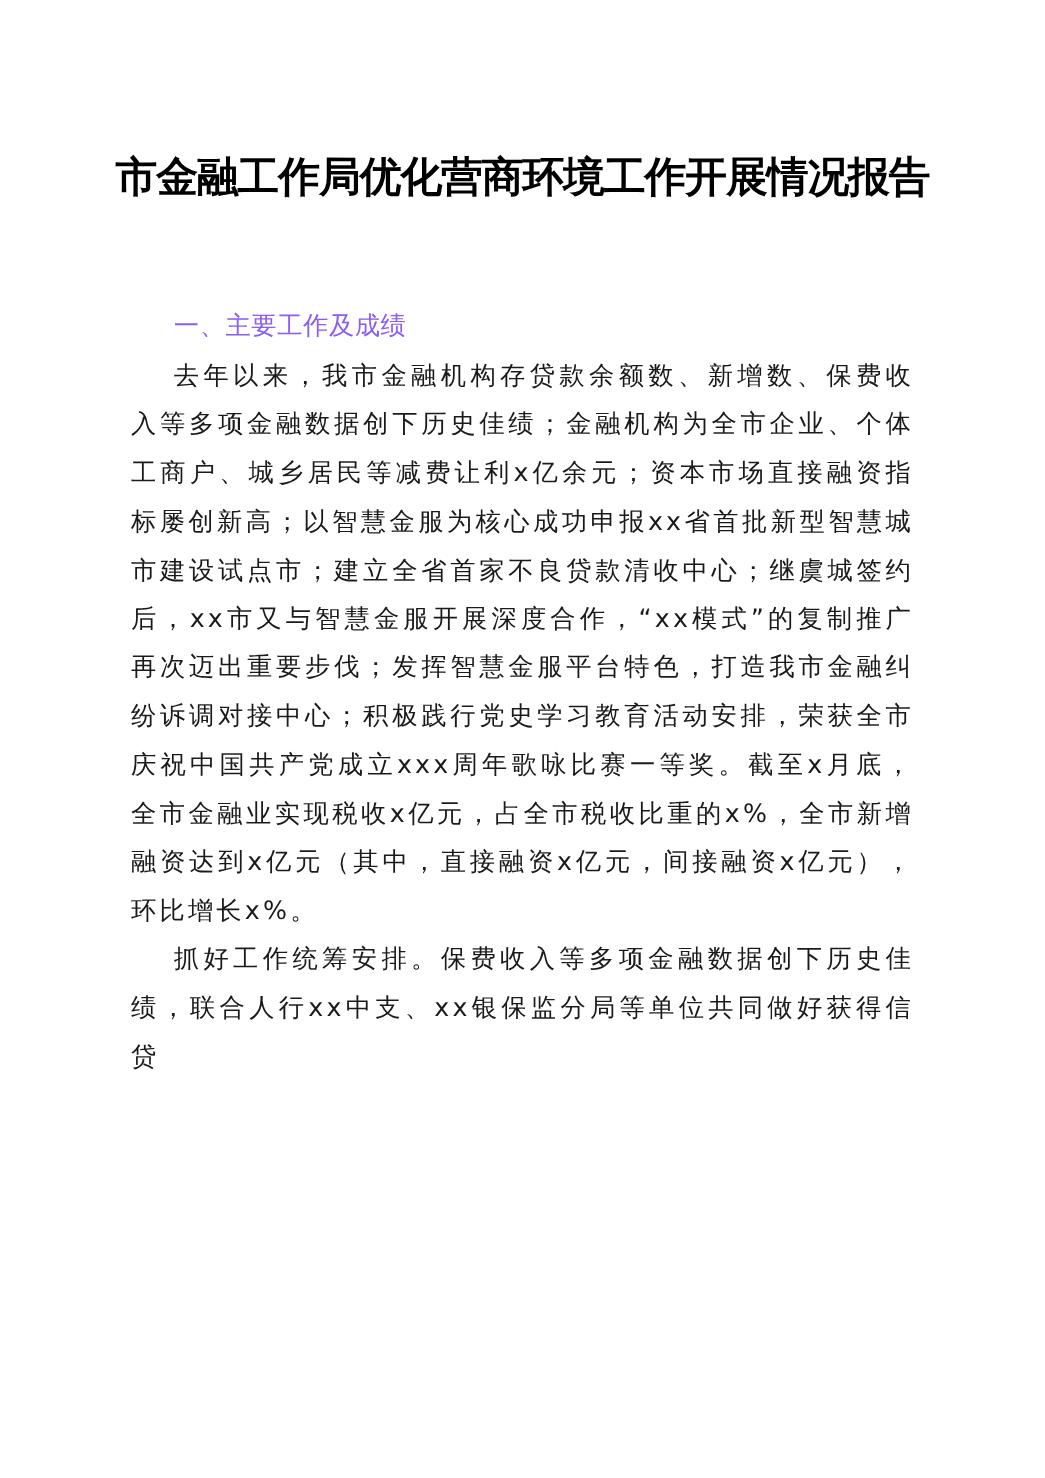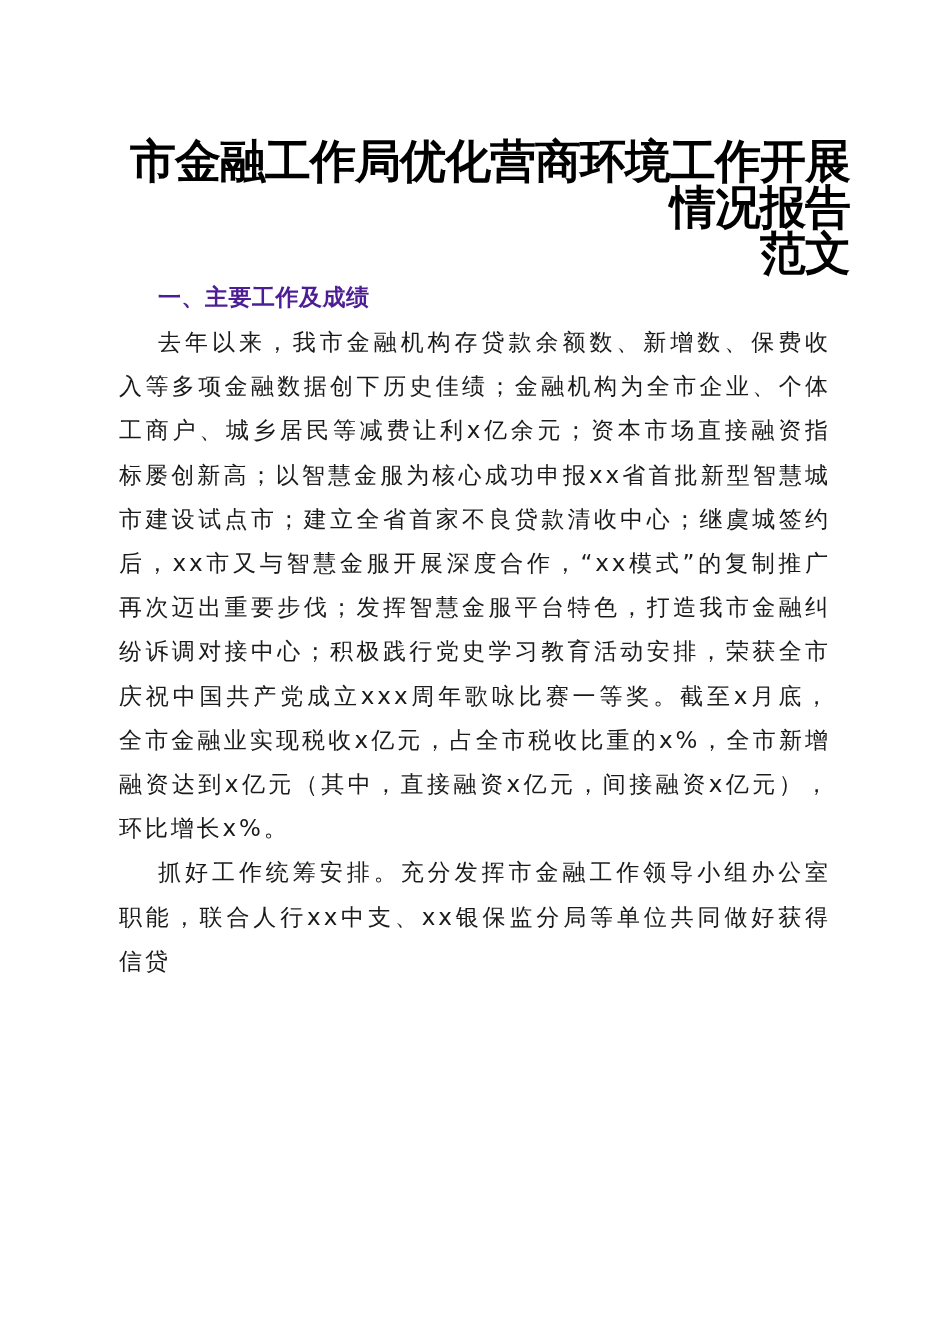--- a/index.html
+++ b/index.html
@@ -19,24 +19,24 @@
       left: 0; top: 0;
       width: 950px;
       height: 1344px;
       background: #ffffff;
     }
     .title {
       position: absolute;
       left: 100px;
       width: 750px;
       top: 138px;
-      text-align: right;
+      text-align: center;
       font-family: "DejaVu Serif", "Liberation Serif", serif;
       font-weight: bold;
-      font-size: 46px;
+      font-size: 38px;
       line-height: 46px;
       letter-spacing: -1px;
       color: #000;
     }
     .body {
       position: absolute;
       left: 119px;
       top: 275px;
       width: 712px;
       font-family: "DejaVu Sans", "Liberation Sans", sans-serif;
@@ -48,34 +48,33 @@
       margin: 0;
       text-indent: 39px;
       text-align: justify;
       text-align-last: left;
       letter-spacing: 2.9px;
     }
     .heading {
       margin: 0;
       text-indent: 39px;
       font-family: "DejaVu Sans", "Liberation Sans", sans-serif;
-      font-weight: bold;
+      font-weight: normal;
       font-size: 23px;
       line-height: 45px;
       letter-spacing: 0.5px;
-      color: #4c1d95;
+      color: #8b5cf6;
     }
   </style>
 </head>
 <body>
 
 <div class="page">
   <div class="title">
     <div>市金融工作局优化营商环境工作开展情况报告</div>
-    <div>范文</div>
   </div>
 
   <div class="body">
     <p class="heading">一、主要工作及成绩</p>
     <p class="para">去年以来，我市金融机构存贷款余额数、新增数、保费收入等多项金融数据创下历史佳绩；金融机构为全市企业、个体工商户、城乡居民等减费让利x亿余元；资本市场直接融资指标屡创新高；以智慧金服为核心成功申报xx省首批新型智慧城市建设试点市；建立全省首家不良贷款清收中心；继虞城签约后，xx市又与智慧金服开展深度合作，“xx模式”的复制推广再次迈出重要步伐；发挥智慧金服平台特色，打造我市金融纠纷诉调对接中心；积极践行党史学习教育活动安排，荣获全市庆祝中国共产党成立xxx周年歌咏比赛一等奖。截至x月底，全市金融业实现税收x亿元，占全市税收比重的x%，全市新增融资达到x亿元（其中，直接融资x亿元，间接融资x亿元），环比增长x%。</p>
-    <p class="para">抓好工作统筹安排。充分发挥市金融工作领导小组办公室职能，联合人行xx中支、xx银保监分局等单位共同做好获得信贷</p>
+    <p class="para">抓好工作统筹安排。保费收入等多项金融数据创下历史佳绩，联合人行xx中支、xx银保监分局等单位共同做好获得信贷</p>
   </div>
 </div>
 
 </body></html>

